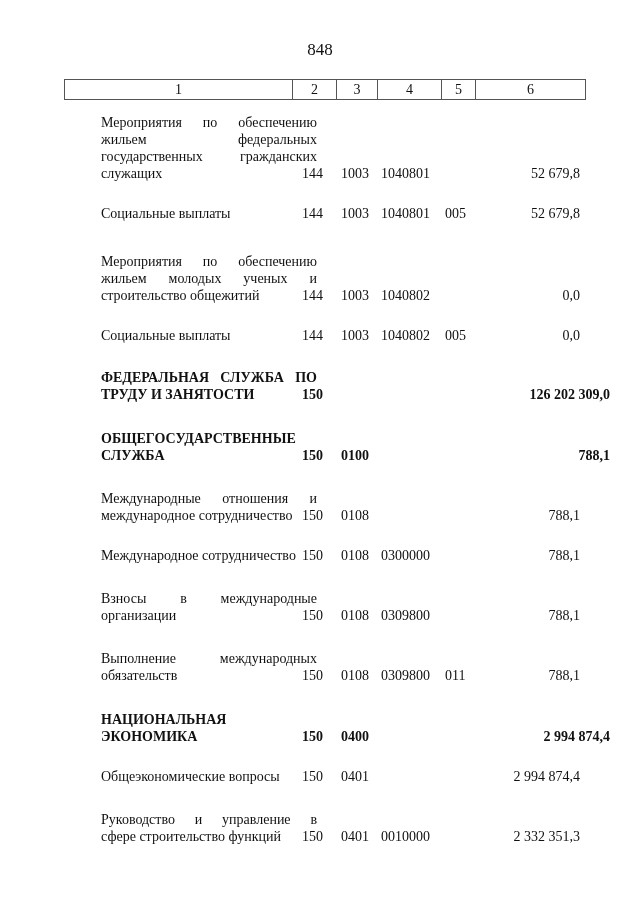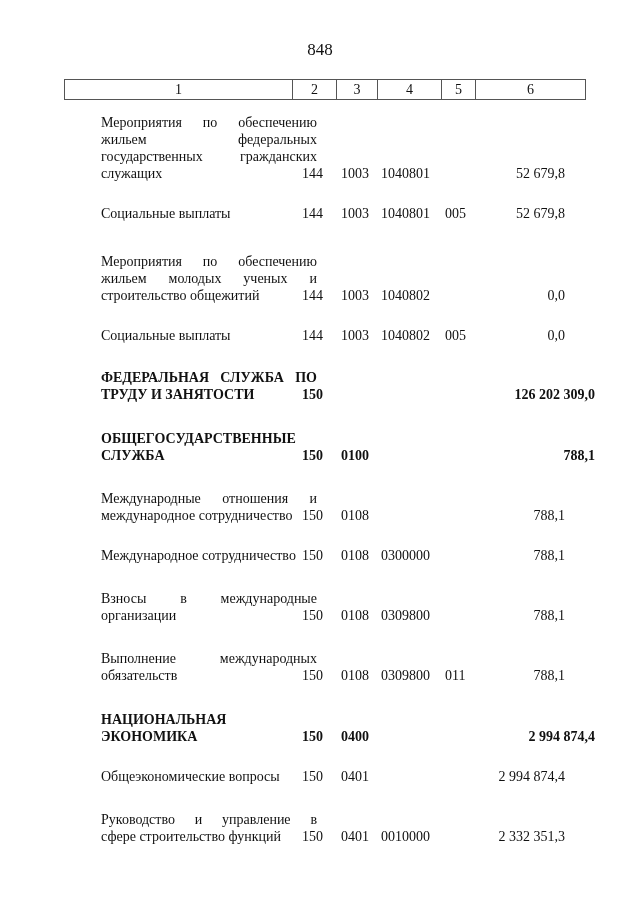--- a/index.html
+++ b/index.html
@@ -34,21 +34,21 @@
     text-align: justify; text-align-last: left; line-height: 17px; margin-left: 33px;
   }
   .row .name.single { text-align: left; }
   .row .cell {
     position: absolute; bottom: 0; line-height: 17px; white-space: nowrap;
   }
   .row .col2 { left: 302px; }
   .row .col3 { left: 341px; }
   .row .col4 { left: 381px; }
   .row .col5 { left: 445px; }
-  .row .col6 { right: 75px; text-align: left; }
+  .row .col6 { right: 60px; text-align: left; }
   .bold { font-weight: bold; padding-left: 30px; }
 </style>
 </head>
 <body>
 
 <div class="page-number">848</div>
 
 <table class="header-table">
   <tbody>
       <tr>

